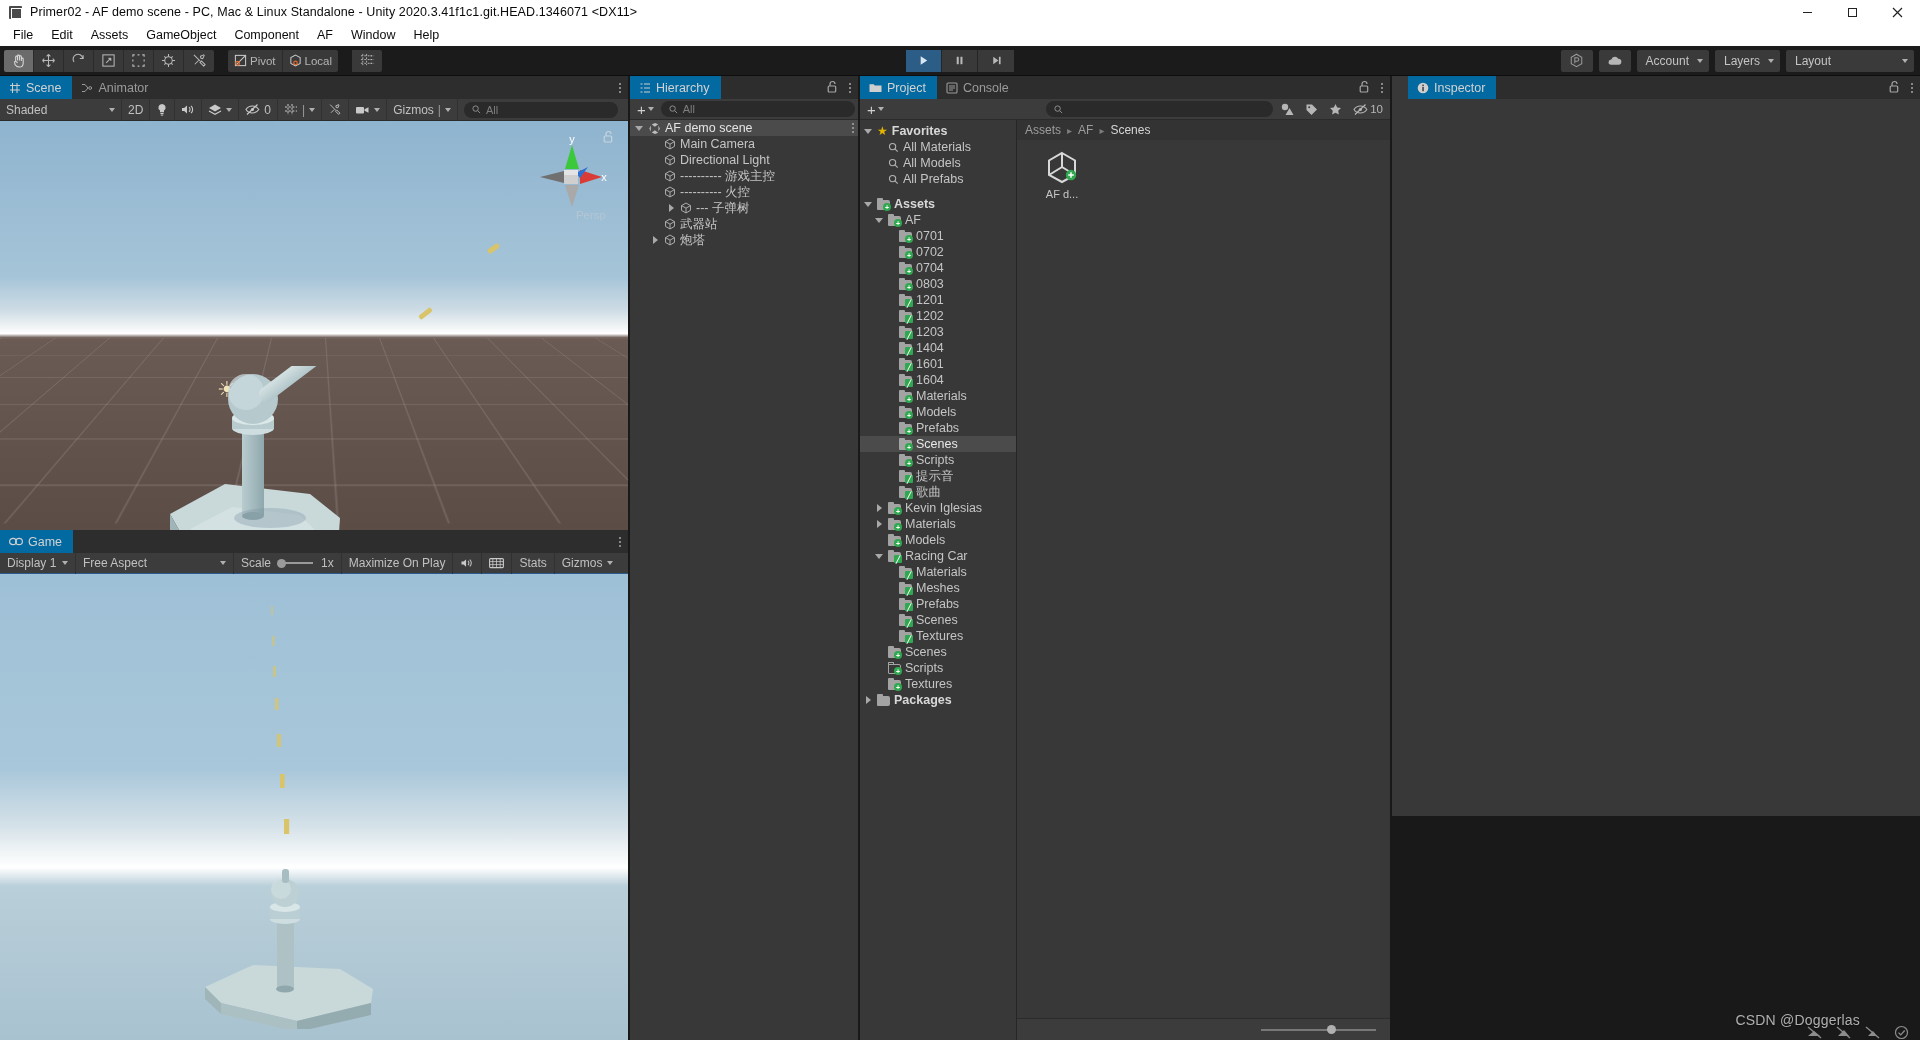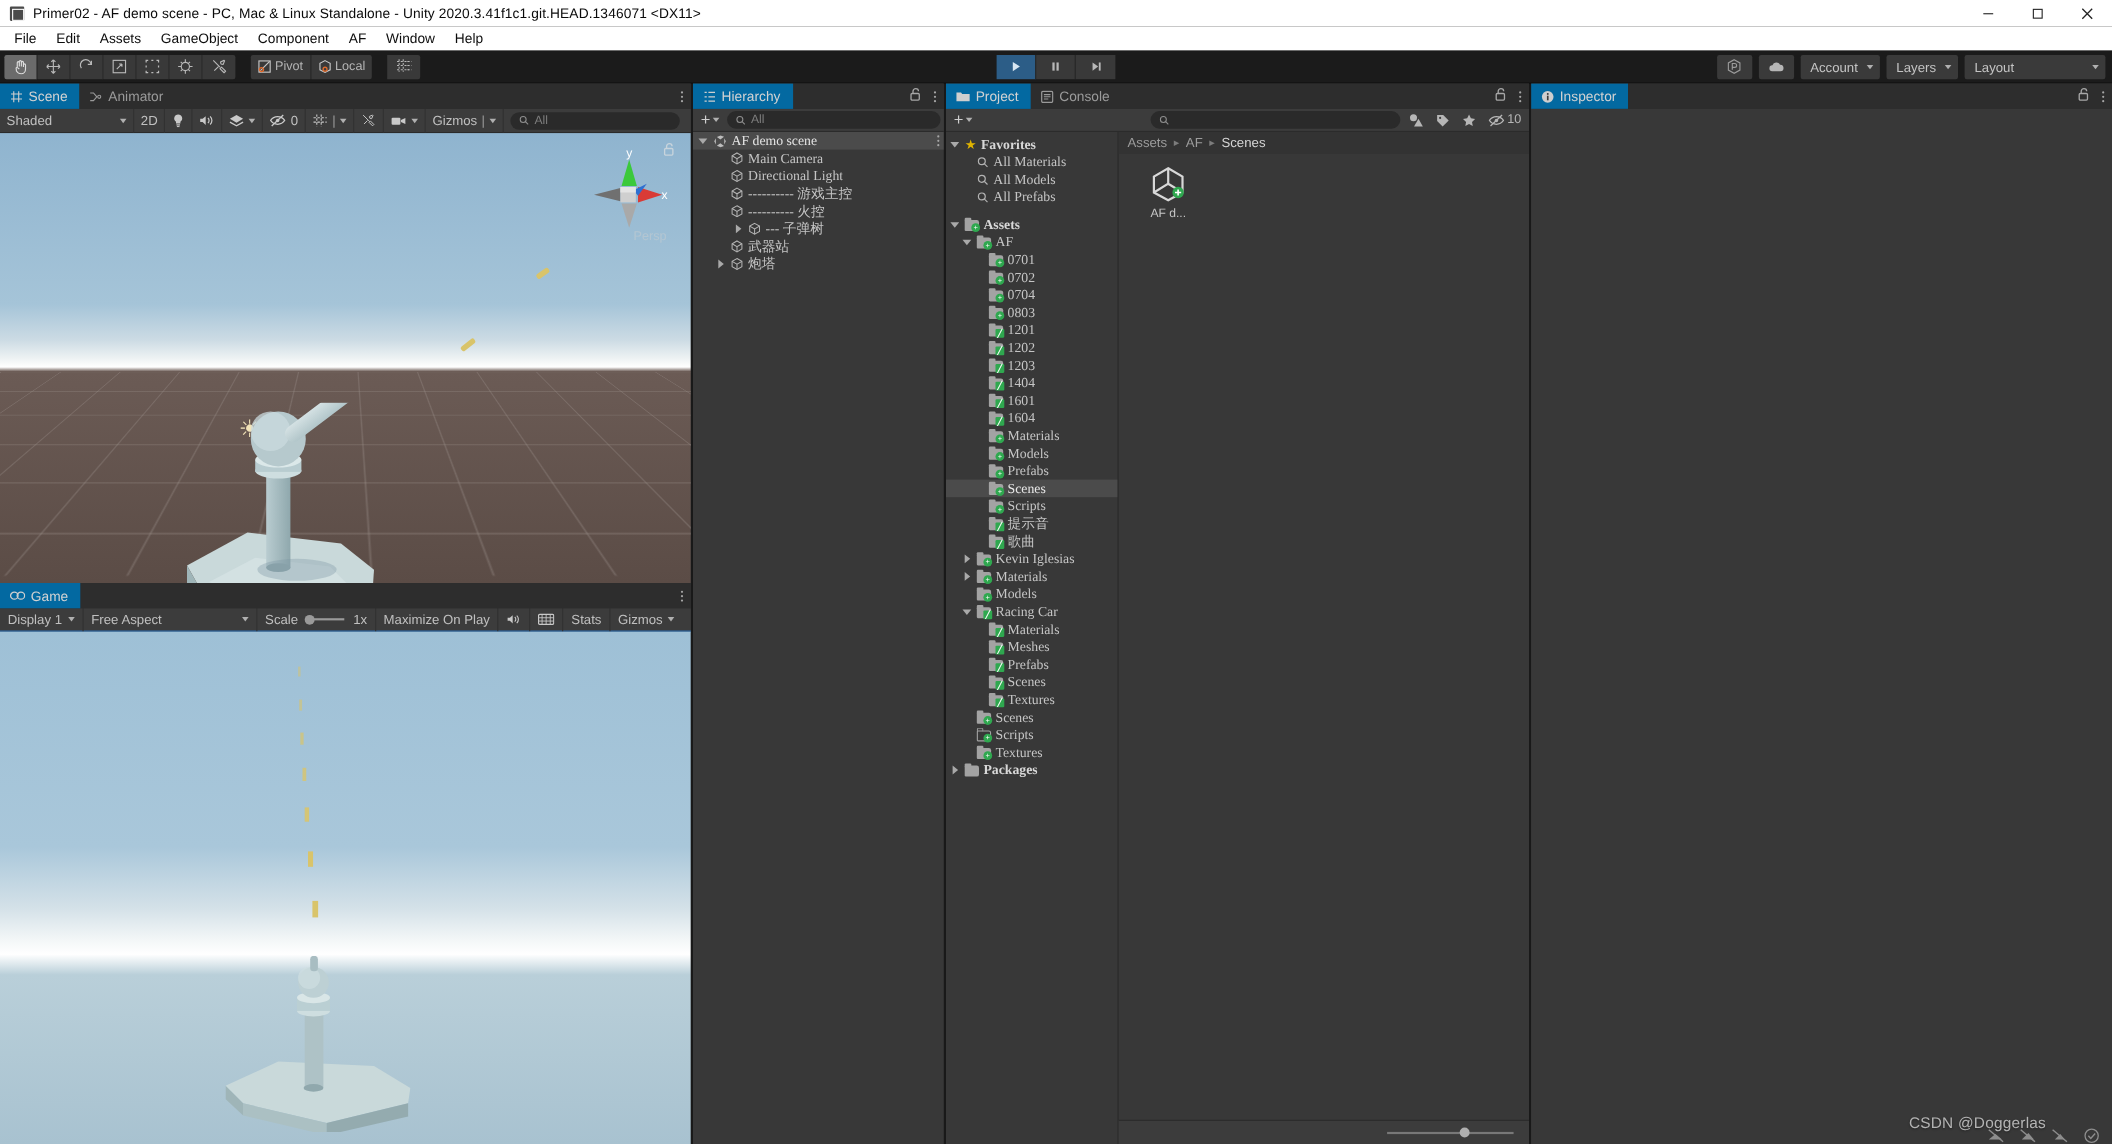--- a/index.html
+++ b/index.html
@@ -178,21 +178,21 @@
   .gsky {
     position:absolute; inset:0;
     background:linear-gradient(to bottom,#9ec0d6 0%,#a9c7da 42%,#d4e1e8 54%,#f2f6f7 60%,#ffffff 63%,#b9cfd9 67%,#a8c2d0 100%);
   }
 
   
   #hier-panel { left:630px; top:76px; width:228px; height:964px; }
   .tree { position:absolute; left:0; top:44px; right:0; bottom:0; overflow:hidden; font-size:12.5px; }
   .trow {
     height:16px; display:flex; align-items:center; gap:4px; color:#c5c5c5;
-    padding-right:4px; white-space:nowrap;font-family:Liberation Serif, serif;
+    padding-right:4px; white-space:nowrap;
   }
   .trow.sel { background:#4b4b4b; }
   .arrow { width:10px; height:10px; flex:none; display:flex; align-items:center; justify-content:center; }
   .arrow.none { visibility:hidden; }
   .arrow i {
     width:0;height:0;border-top:4px solid transparent;border-bottom:4px solid transparent;
     border-left:5px solid #a9a9a9; display:block;
   }
   .arrow.open i { border-left:4px solid transparent;border-right:4px solid transparent;border-top:5px solid #a9a9a9; border-bottom:none; }
   .trow .lbl { overflow:hidden; text-overflow:ellipsis; }
@@ -215,21 +215,21 @@
   .asset-lbl { font-size:11px; color:#c6c6c6; white-space:nowrap; }
   .proj-footer {
     position:absolute; left:0; right:0; bottom:0; height:22px; background:#3c3c3c;
     border-top:1px solid #2b2b2b; display:flex; align-items:center; justify-content:flex-end;
     padding-right:10px; gap:0;
   }
   .zoom-slider { width:115px; height:2px; background:#787878; position:relative; margin-right:4px;}
   .zoom-knob { width:9px;height:9px;border-radius:50%; background:#b0b0b0; position:absolute; top:-3.5px; }
 
   
-  #insp-panel { left:1392px; top:76px; width:528px; height:964px; }
+  #insp-panel { left:1392px; top:76px; width:528px; height:740px;padding-left:16px; }
   .insp-body { position:absolute; left:0; top:23px; right:0; bottom:0; background:#383838; }
 
   
   .ficon { width:13px;height:12px; position:relative; flex:none; }
   .ficon .body { position:absolute; left:0; top:2px; width:13px;height:10px; background:#a3a3a3; border-radius:1px 2px 2px 1px; }
   .ficon .tab { position:absolute; left:0; top:0px; width:6px;height:3px; background:#a3a3a3; border-radius:1px 1px 0 0;}
   .ficon .badge { position:absolute; right:-1px; bottom:-1px; width:8px;height:8px; border-radius:50%; background:#2fa84f; display:flex; align-items:center; justify-content:center; color:#fff; font-size:7px; line-height:1; font-weight:bold;}
   .ficon.sq .badge { border-radius:1px; }
   .ficon.outline .body { background:transparent; border:1.4px solid #a3a3a3; }
   .ficon.outline .tab { background:transparent; border:1.4px solid #a3a3a3; border-bottom:none; }

